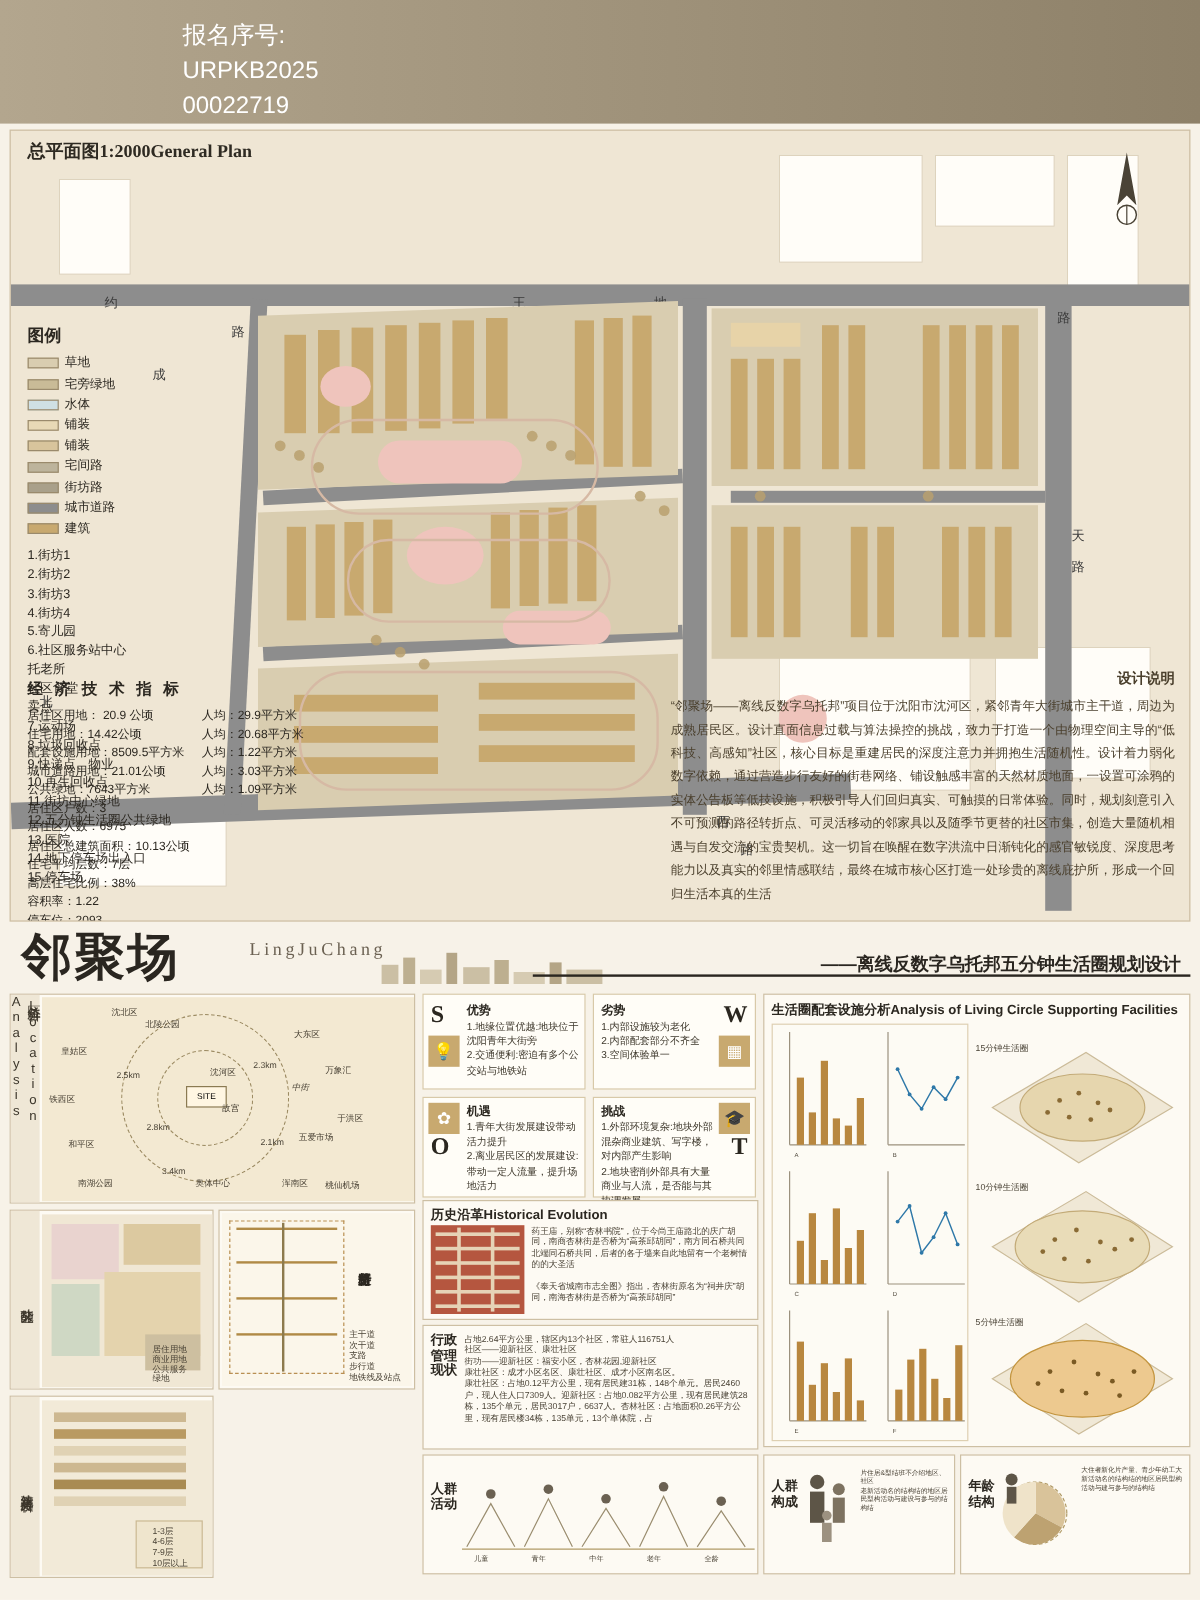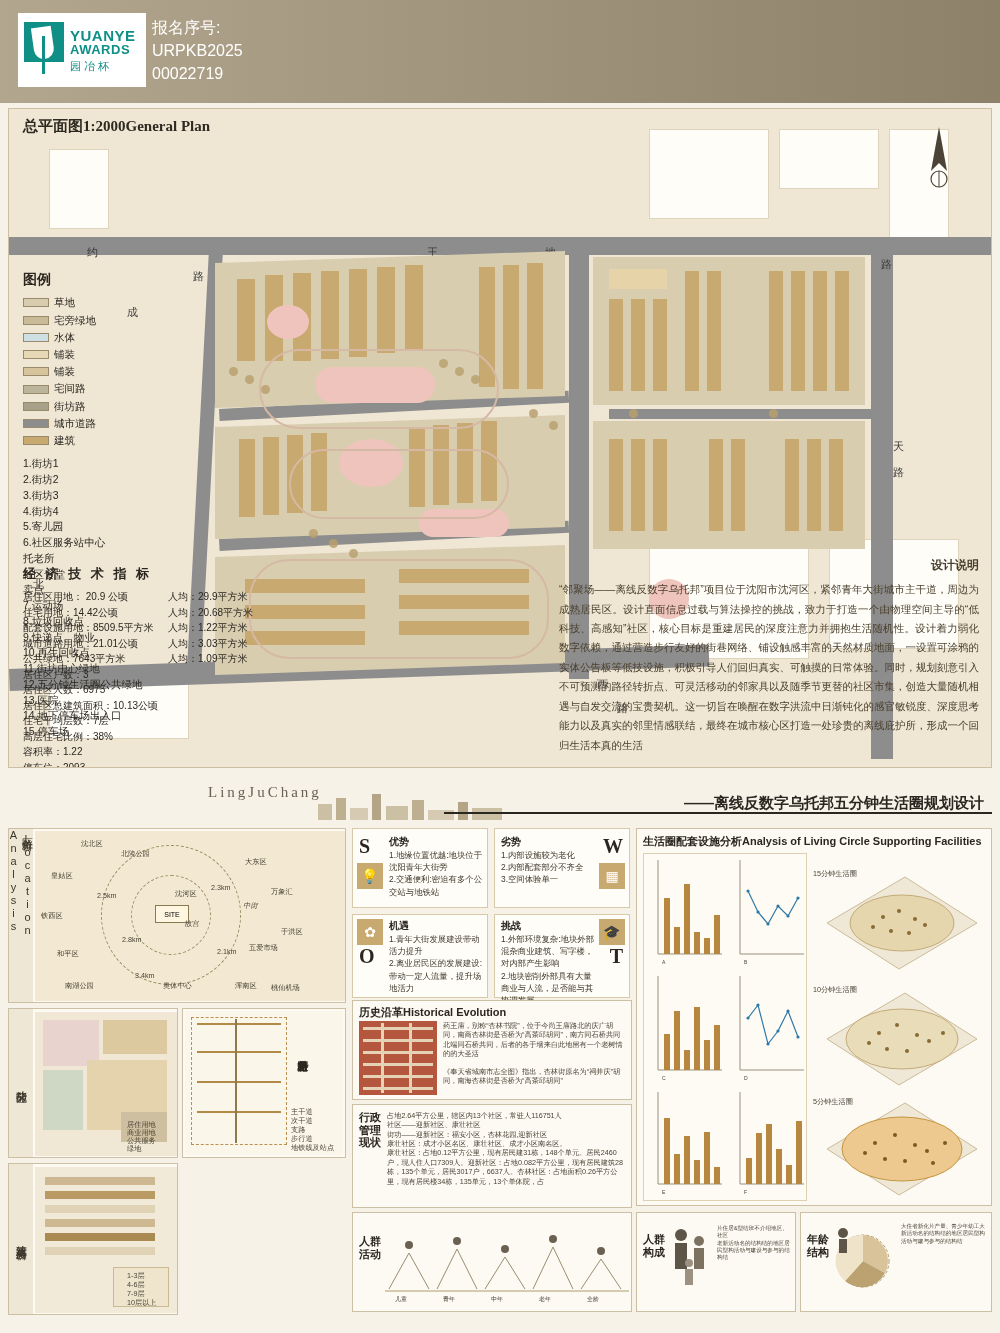--- a/index.html
+++ b/index.html
@@ -23,21 +23,21 @@
   .logo-mark { width:42px; height:56px; margin-left:6px; position:relative; }
   .logo-sq { position:absolute; left:0; top:0; width:40px; height:40px; background:#0f8f86; }
   .logo-leaf { position:absolute; left:9px; top:5px; width:20px; height:32px;
      border-radius:0 0 14px 14px; background:#fff; transform:rotate(-8deg); }
   .logo-stem { position:absolute; left:18px; top:14px; width:3px; height:38px; background:#0f8f86; }
   .logo-text { margin-left:4px; line-height:1.05; }
   .logo-text .l1 { font-size:15px; font-weight:bold; color:#0f8f86; letter-spacing:.5px; }
   .logo-text .l2 { font-size:13px; font-weight:bold; color:#0f8f86; letter-spacing:.5px; }
   .logo-text .l3 { font-size:11px; color:#0f8f86; margin-top:4px; }
 
-  .reg { position:absolute; left:152px; top:16px; font-size:16px; line-height:1.45; color:#fff; }
+  .reg { position:absolute; left:152px; top:16px; font-size:20px; line-height:1.45; color:#fff; }
   .titles { position:absolute; left:0; top:22px; width:1000px; text-align:center; }
   .t-cn { font-size:27px; font-weight:bold; letter-spacing:2px; }
   .t-en { font-size:16px; margin-top:9px; font-family:"Liberation Serif", serif; letter-spacing:.3px; }
 
   
   .plan {
     position:absolute; left:8px; top:108px; width:984px; height:660px;
     background:#efe6d4; border:1px solid #cdbfa3; overflow:hidden;
   }
   .plan-title { position:absolute; left:14px; top:8px; font-size:15px; font-weight:bold; color:#2e2a22;
@@ -100,32 +100,20 @@
 
   .tiny { font-size:7.2px; color:#4a4336; line-height:1.3; }
   .circle-d { position:absolute; border:1px dashed #9c8b63; border-radius:50%; }
 </style>
 </head>
 <body>
 
 <div class="poster">
 
   <div class="header">
-    <div class="logo-box">
-      <div class="logo-mark">
-        <div class="logo-sq"></div>
-          <div class="logo-leaf"></div>
-          <div class="logo-stem"></div>
-      </div>
-      <div class="logo-text">
-        <div class="l1">YUANYE</div>
-        <div class="l2">AWARDS</div>
-        <div class="l3">园 冶 杯</div>
-      </div>
-    </div>
     <div class="reg">
       <div>报名序号:</div>
       <div>URPKB2025</div>
       <div>00022719</div>
     </div>
   </div>
 
   <div class="plan">
     <div class="plan-title">总平面图1:2000General Plan</div>
 
@@ -323,20 +311,21 @@
       </div>
     </div>
 
     <div class="note">
       <h4>设计说明</h4>
       <div>“邻聚场——离线反数字乌托邦”项目位于沈阳市沈河区，紧邻青年大街城市主干道，周边为成熟居民区。设计直面信息过载与算法操控的挑战，致力于打造一个由物理空间主导的“低科技、高感知”社区，核心目标是重建居民的深度注意力并拥抱生活随机性。设计着力弱化数字依赖，通过营造步行友好的街巷网络、铺设触感丰富的天然材质地面，一设置可涂鸦的实体公告板等低技设施，积极引导人们回归真实、可触摸的日常体验。同时，规划刻意引入不可预测的路径转折点、可灵活移动的邻家具以及随季节更替的社区市集，创造大量随机相遇与自发交流的宝贵契机。这一切旨在唤醒在数字洪流中日渐钝化的感官敏锐度、深度思考能力以及真实的邻里情感联结，最终在城市核心区打造一处珍贵的离线庇护所，形成一个回归生活本真的生活</div>
     </div>
   </div>
 
   <div class="band">
+    <div class="band-cn">邻聚场</div>
     <div class="band-py">LingJuChang</div>
     <svg class="band-deco" viewBox="0 0 260 30">
       <rect x="10" y="14" width="14" height="16" fill="#cbbfa4"></rect>
       <rect x="28" y="8" width="10" height="22" fill="#bdaf90"></rect>
       <rect x="42" y="18" width="18" height="12" fill="#d6cbb2"></rect>
       <rect x="64" y="4" width="9" height="26" fill="#b4a586"></rect>
       <rect x="78" y="16" width="22" height="14" fill="#cbbfa4"></rect>
       <rect x="104" y="10" width="12" height="20" fill="#bdaf90"></rect>
       <rect x="120" y="20" width="26" height="10" fill="#d6cbb2"></rect>
       <rect x="150" y="12" width="10" height="18" fill="#b4a586"></rect>
@@ -347,21 +336,21 @@
   </div>
 
   <div class="p" style="left:8px;top:828px;width:338px;height:175px;">
     <div class="sideband" style="left:0;top:0;width:24px;height:173px;display:flex;align-items:center;justify-content:center;">
       <span class="vlabel">区位分析Location Analysis</span>
     </div>
     <div style="position:absolute;left:26px;top:2px;width:310px;height:170px;background:#f3e9d2;overflow:hidden;">
       <div class="circle-d" style="left:66px;top:14px;width:140px;height:140px;"></div>
       <div class="circle-d" style="left:96px;top:44px;width:80px;height:80px;"></div>
       <div style="position:absolute;left:120px;top:74px;width:34px;height:18px;border:1px solid #8a7a52;background:#fff6e2;font-size:7px;display:flex;align-items:center;justify-content:center;">SITE</div>
-      <div class="tiny" style="position:absolute;left:46px;top:8px;">沈北区</div>
+      <div class="tiny" style="position:absolute;left:58px;top:8px;">沈北区</div>
       <div class="tiny" style="position:absolute;left:16px;top:40px;">皇姑区</div>
       <div class="tiny" style="position:absolute;left:210px;top:26px;">大东区</div>
       <div class="tiny" style="position:absolute;left:22px;top:118px;">和平区</div>
       <div class="tiny" style="position:absolute;left:140px;top:58px;">沈河区</div>
       <div class="tiny" style="position:absolute;left:6px;top:80px;">铁西区</div>
       <div class="tiny" style="position:absolute;left:200px;top:150px;">浑南区</div>
       <div class="tiny" style="position:absolute;left:246px;top:96px;">于洪区</div>
       <div class="tiny" style="position:absolute;left:62px;top:60px;">2.5km</div>
       <div class="tiny" style="position:absolute;left:58px;top:104px;padding-left:29px;">2.8km</div>
       <div class="tiny" style="position:absolute;left:176px;top:52px;">2.3km</div>

